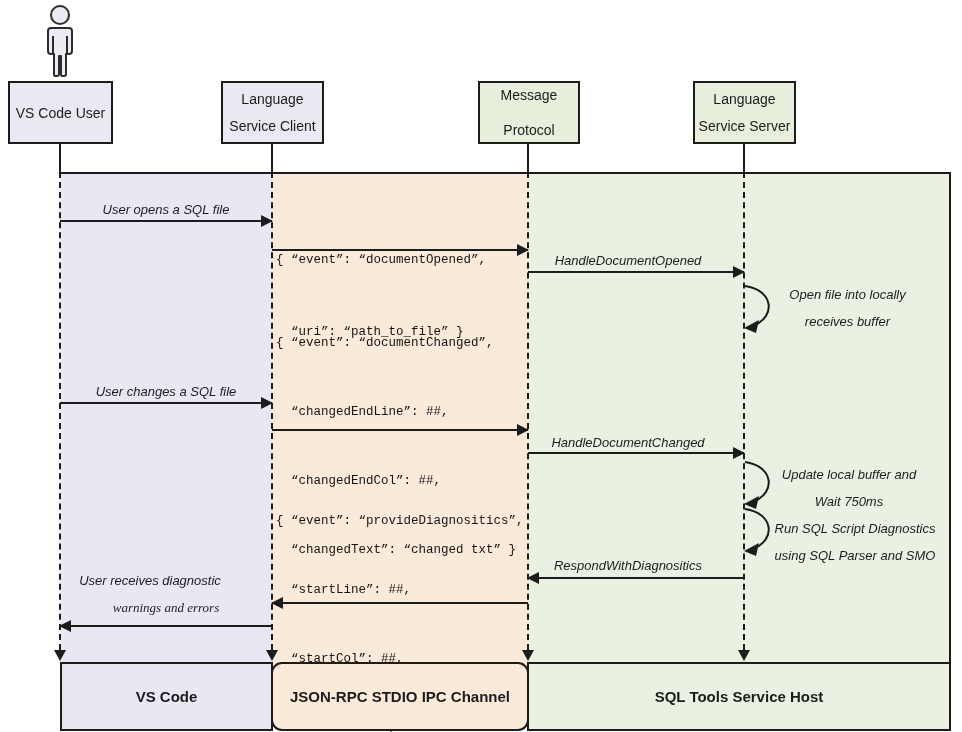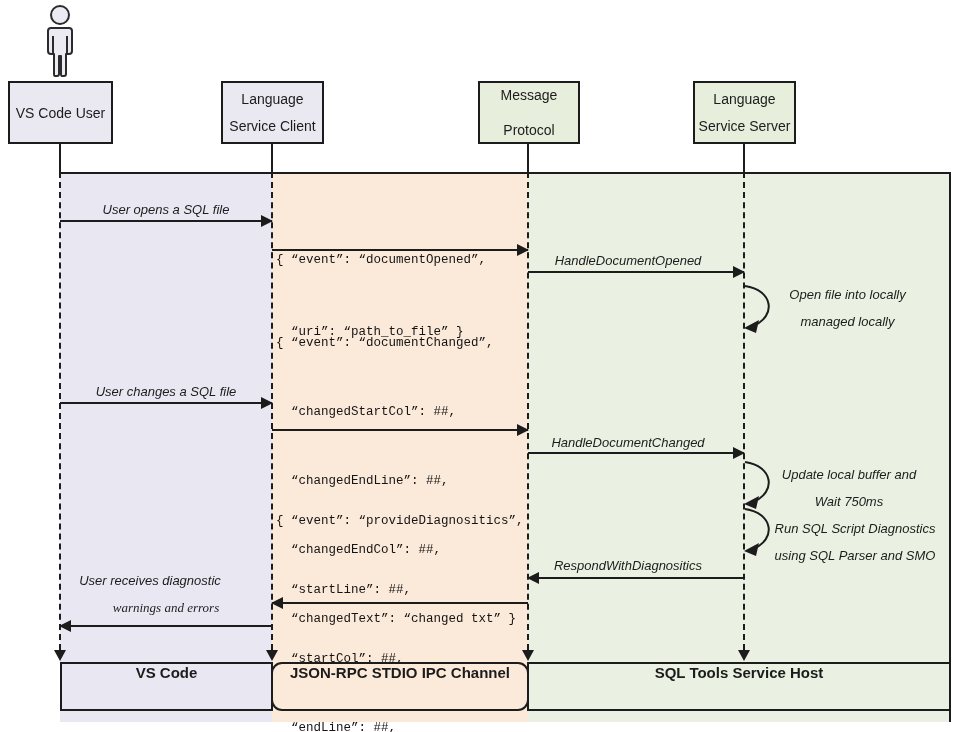--- a/index.html
+++ b/index.html
@@ -14,22 +14,22 @@
   .lane-vscode{left:0;width:212px;background:#e9e7f2;}
   .lane-channel{left:212px;width:256px;background:#fbe9da;}
   .lane-host{left:468px;width:421px;background:#eaf1e2;}
   
   .hbox{position:absolute;top:81px;height:63px;border:2px solid #1c1c1c;box-sizing:border-box;
         display:flex;flex-direction:column;justify-content:center;align-items:center;
         gap:13px;font-size:14px;line-height:14px;}
   .fill-lav{background:#eae9f1;}
   .fill-grn{background:#e7efdc;}
   
-  .fbox{position:absolute;top:662px;height:49px;border:2px solid #1c1c1c;box-sizing:border-box;
-        display:flex;align-items:flex-start;justify-content:center;
+  .fbox{position:absolute;top:662px;height:69px;border:2px solid #1c1c1c;box-sizing:border-box;
+        display:flex;align-items:center;justify-content:center;
         font-size:15px;font-weight:bold;}
   
   .stub{position:absolute;top:144px;height:28px;width:0;border-left:2px solid #1c1c1c;}
   .lifeline{position:absolute;top:172px;height:478px;width:0;border-left:2px dashed #1c1c1c;}
   .dhead{position:absolute;top:650px;width:0;height:0;
          border-left:6px solid transparent;border-right:6px solid transparent;
          border-top:11px solid #1c1c1c;}
   
   .arrow{position:absolute;height:0;border-top:2px solid #1c1c1c;}
   .arrow.r::after{content:"";position:absolute;right:-1px;top:-7px;width:0;height:0;
@@ -114,38 +114,37 @@
     <polygon points="1,44 16,36 13,49" fill="#1c1c1c"></polygon>
   </svg>
   <svg class="loop" style="left:743px;top:507px;" width="40" height="50" viewBox="0 0 40 50">
     <path d="M2 2 C30 6 34 32 10 42" fill="none" stroke="#1c1c1c" stroke-width="2"></path>
     <polygon points="1,44 16,36 13,49" fill="#1c1c1c"></polygon>
   </svg>
 
   <div class="alabel" style="left:60px;top:202px;width:212px;">User opens a SQL file</div>
   <div class="alabel" style="left:528px;top:253px;width:200px;">HandleDocumentOpened</div>
   <div class="alabel" style="left:760px;top:287px;width:175px;">Open file into locally</div>
-  <div class="alabel" style="left:760px;top:314px;width:175px;">managed locally</div>
+  <div class="alabel" style="left:760px;top:314px;width:175px;">receives buffer</div>
   <div class="alabel" style="left:60px;top:384px;width:212px;">User changes a SQL file</div>
   <div class="alabel" style="left:528px;top:435px;width:200px;">HandleDocumentChanged</div>
   <div class="alabel" style="left:765px;top:467px;width:168px;">Update local buffer and</div>
   <div class="alabel" style="left:765px;top:494px;width:168px;">Wait 750ms</div>
   <div class="alabel" style="left:765px;top:521px;width:180px;">Run SQL Script Diagnostics</div>
   <div class="alabel" style="left:765px;top:548px;width:180px;">using SQL Parser and SMO</div>
   <div class="alabel" style="left:528px;top:558px;width:200px;">RespondWithDiagnositics</div>
   <div class="alabel" style="left:44px;top:573px;width:212px;">User receives diagnostic</div>
   <div class="alabel" style="left:60px;top:600px;width:212px;font-family:Liberation Serif, serif;">warnings and errors</div>
 
   <div class="mono" style="left:276px;top:200px;line-height:24px;">
     <div>{ “event”: “documentOpened”,</div>
     <div>  “uri”: “path_to_file” }</div>
   </div>
   <div class="mono" style="left:276px;top:286px;">
     <div>{ “event”: “documentChanged”,</div>
-    <div>  “changedStartCol”: ##,</div>
     <div>  “changedEndLine”: ##,</div>
     <div>  “changedEndCol”: ##,</div>
     <div>  “changedText”: “changed txt” }</div>
   </div>
   <div class="mono" style="left:276px;top:464px;">
     <div>{ “event”: “provideDiagnositics”,</div>
     <div>  “startLine”: ##,</div>
     <div>  “startCol”: ##,</div>
     <div>  “endLine”: ##,</div>
     

